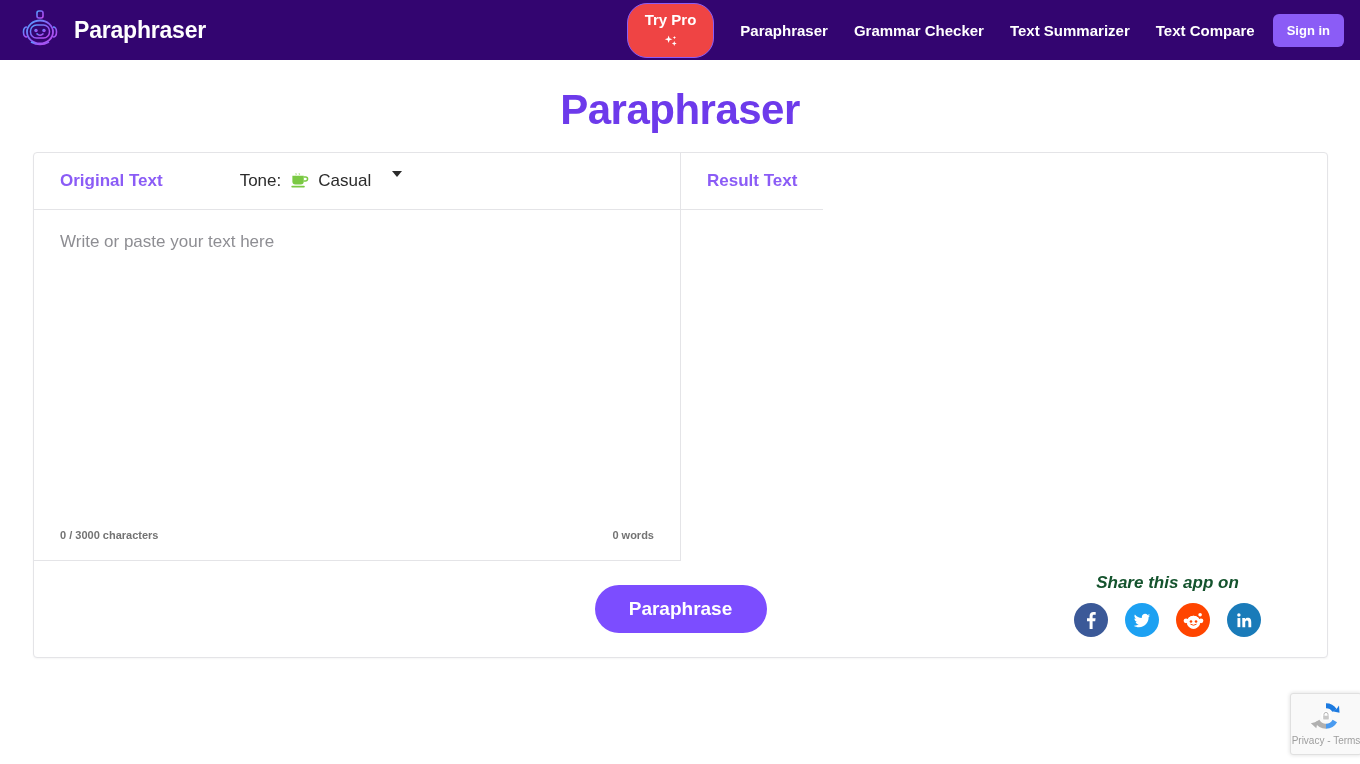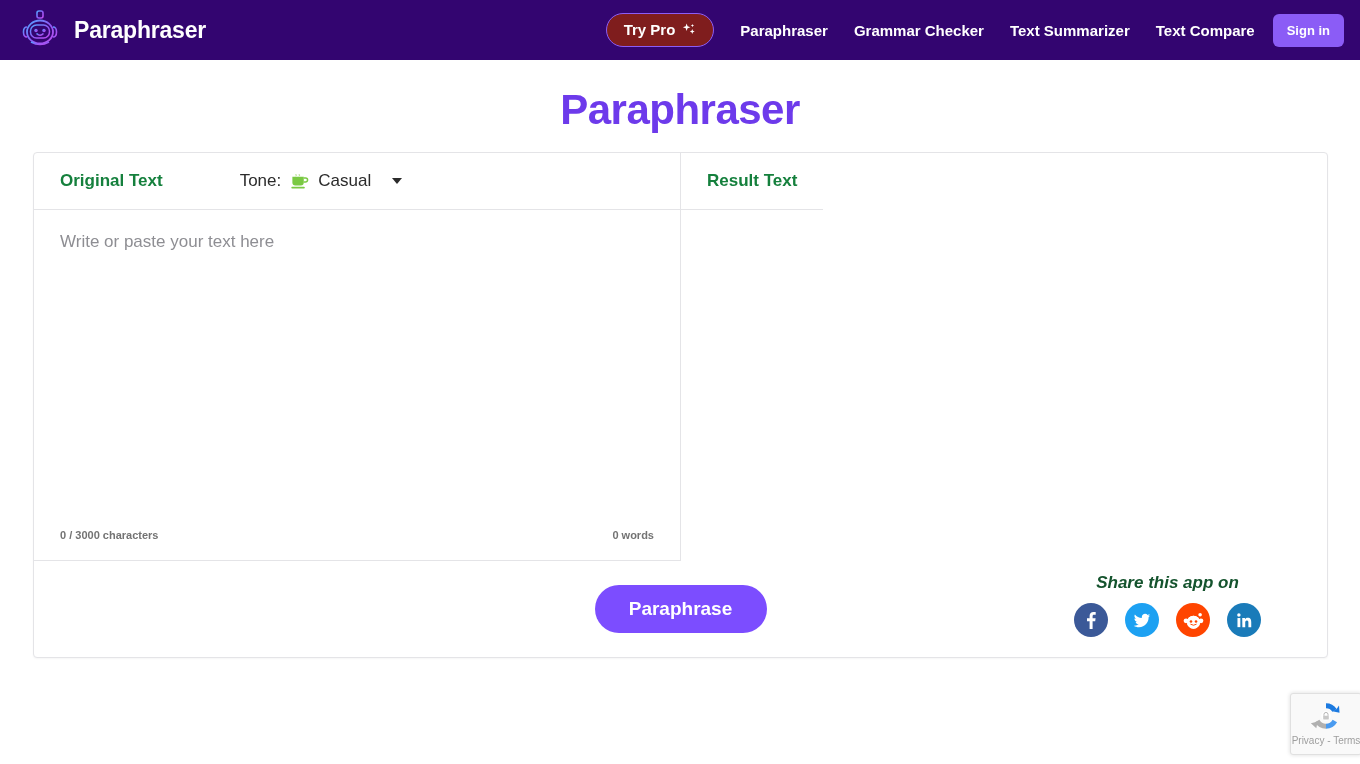--- a/index.html
+++ b/index.html
@@ -33,31 +33,32 @@
     position: absolute;
     right: 16px;
     top: 0;
     height: 60px;
     display: flex;
     align-items: center;
     gap: 0;
   }
   .try-pro {
     border: 1.5px solid #8b5cf6;
-    background: #7f1d1d;
+    background: #ef4444;
     color: #ffffff;
     font-size: 15px;
     font-weight: bold;
     border-radius: 20px;
     padding: 7px 17px 8px 17px;
     display: flex;
     align-items: center;
     gap: 6px;
     cursor: pointer;
     white-space: nowrap;
+    flex-direction: column;
   }
   .sparkle-ico { width: 15px; height: 15px; display: block; }
   .nav-link {
     color: #ffffff;
     font-size: 15px;
     font-weight: bold;
     text-decoration: none;
     padding: 0 0 0 0;
     margin-left: 26px;
     white-space: nowrap;
@@ -122,28 +123,27 @@
   }
   .pane-head {
     height: 57px;
     border-bottom: 1px solid #e4e4e7;
     display: flex;
     align-items: center;
     padding: 0 26px;
     flex: 0 0 auto;
   }
   .pane-label {
-    color: #15803d;
+    color: #8b5cf6;
     font-size: 17px;
     font-weight: bold;
     white-space: nowrap;
   }
   .tone-group {
     display: flex;
-    align-items: center;
     margin-left: 77px;
     cursor: pointer;
     gap: 9px;
   }
   .tone-label {
     color: #2b2b2b;
     font-size: 17px;
     white-space: nowrap;
   }
   .cup-ico { width: 19px; height: 19px; display: block; }

